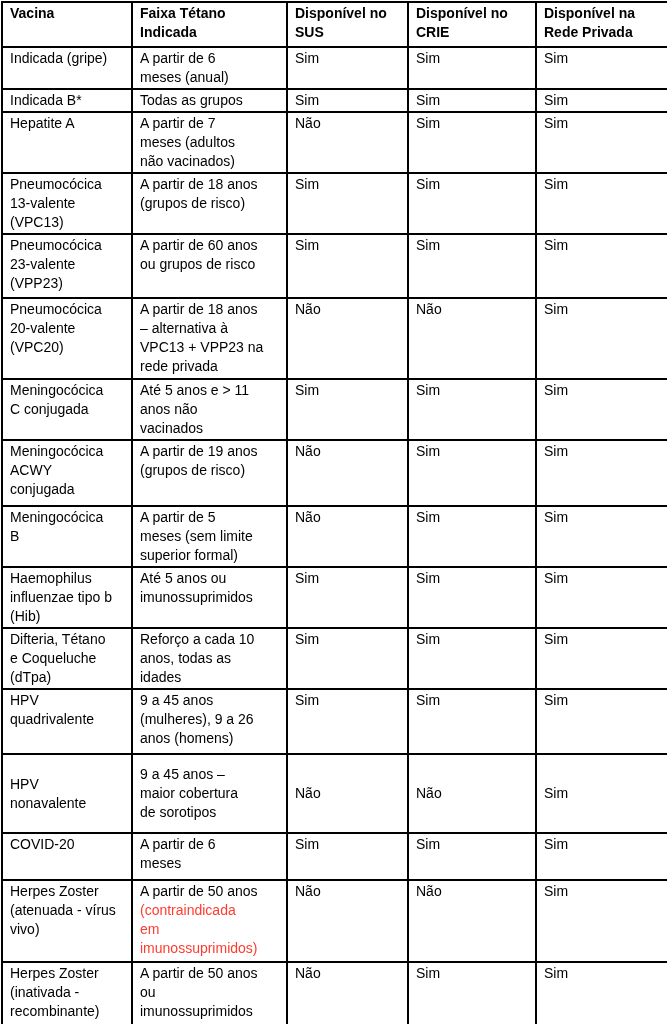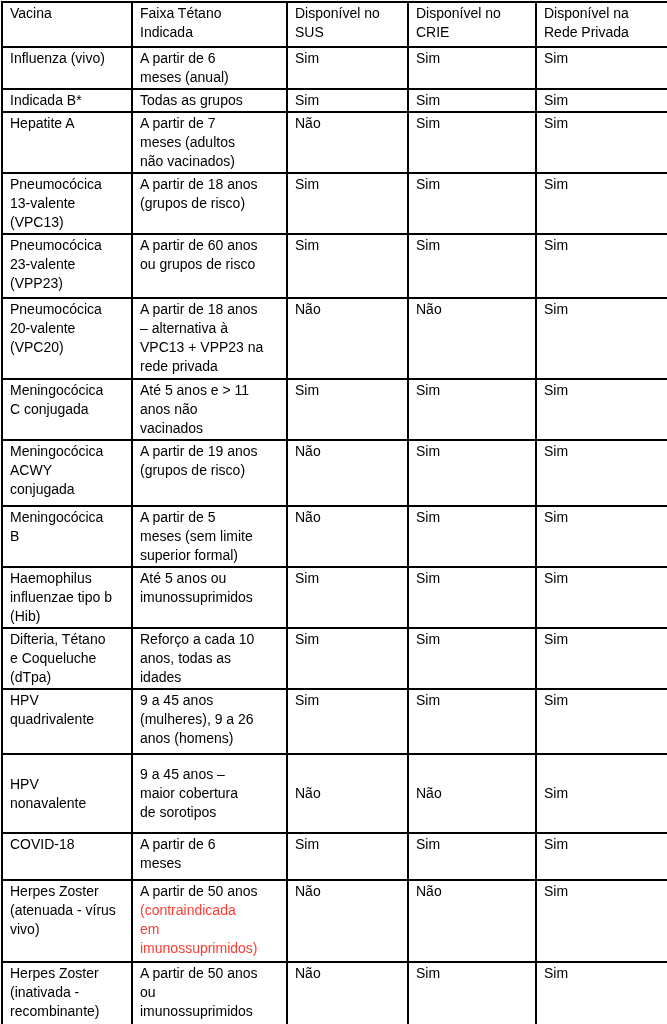--- a/index.html
+++ b/index.html
@@ -23,21 +23,21 @@
     vertical-align: top;
     text-align: left;
     padding: 1px 6px 1px 7px;
     font-size: 14px;
     line-height: 19px;
     white-space: pre-line;
     overflow: hidden;
     font-weight: normal;
   }
   .vaccine-table th {
-    font-weight: normal;
+    font-weight: bold;
     height: 41px;
   }
   .vaccine-table tr.vcenter td {
     vertical-align: middle;
   }
 </style>
 </head>
 <body>
 
 <table class="vaccine-table">
@@ -56,21 +56,21 @@
       <th>Disponível no
 SUS</th>
       <th>Disponível no
 CRIE</th>
       <th>Disponível na
 Rede Privada</th>
     </tr>
   </thead>
   <tbody>
       <tr style="height: 41px;">
-        <td><span>Influenza (vivo)</span></td>
+        <td><span>Indicada (gripe)</span></td>
         <td><span>A partir de 6
 meses (anual)</span></td>
         <td><span>Sim</span></td>
         <td><span>Sim</span></td>
         <td><span>Sim</span></td>
       </tr>
       <tr style="height: 21px;">
         <td><span>Indicada B*</span></td>
         <td><span>Todas as grupos</span></td>
         <td><span>Sim</span></td>
@@ -183,21 +183,21 @@
         <td><span>HPV
 nonavalente</span></td>
         <td><span>9 a 45 anos –
 maior cobertura
 de sorotipos</span></td>
         <td><span>Não</span></td>
         <td><span>Não</span></td>
         <td><span>Sim</span></td>
       </tr>
       <tr style="height: 47px;">
-        <td><span>COVID-18</span></td>
+        <td><span>COVID-20</span></td>
         <td><span>A partir de 6
 meses</span></td>
         <td><span>Sim</span></td>
         <td><span>Sim</span></td>
         <td><span>Sim</span></td>
       </tr>
       <tr style="height: 82px;">
         <td><span>Herpes Zoster
 (atenuada - vírus
 vivo)</span></td>

